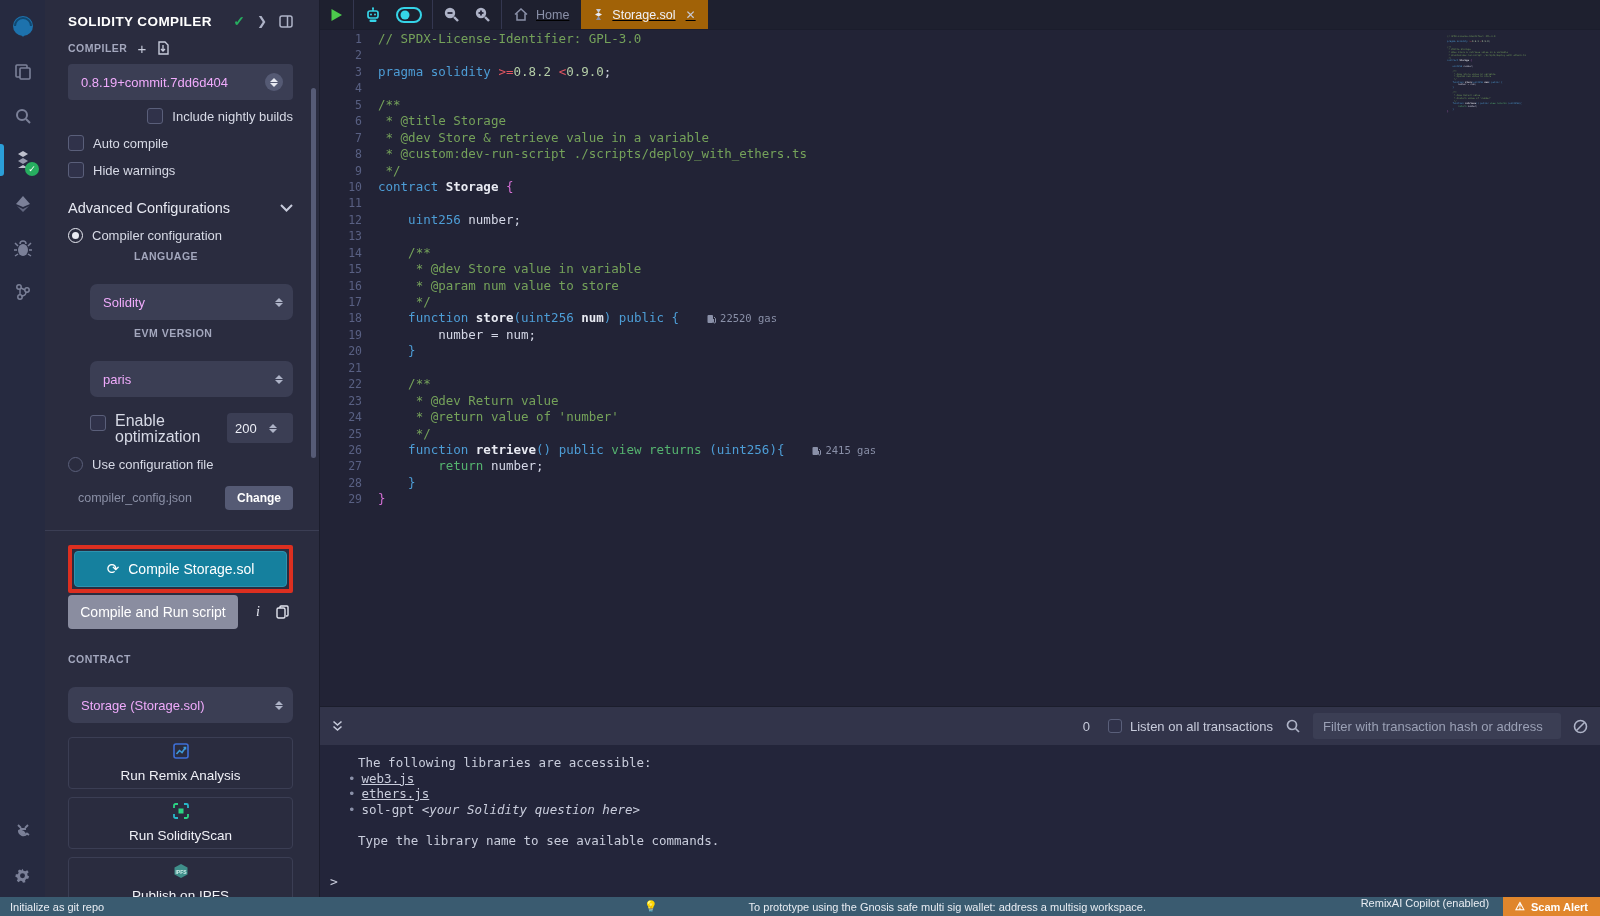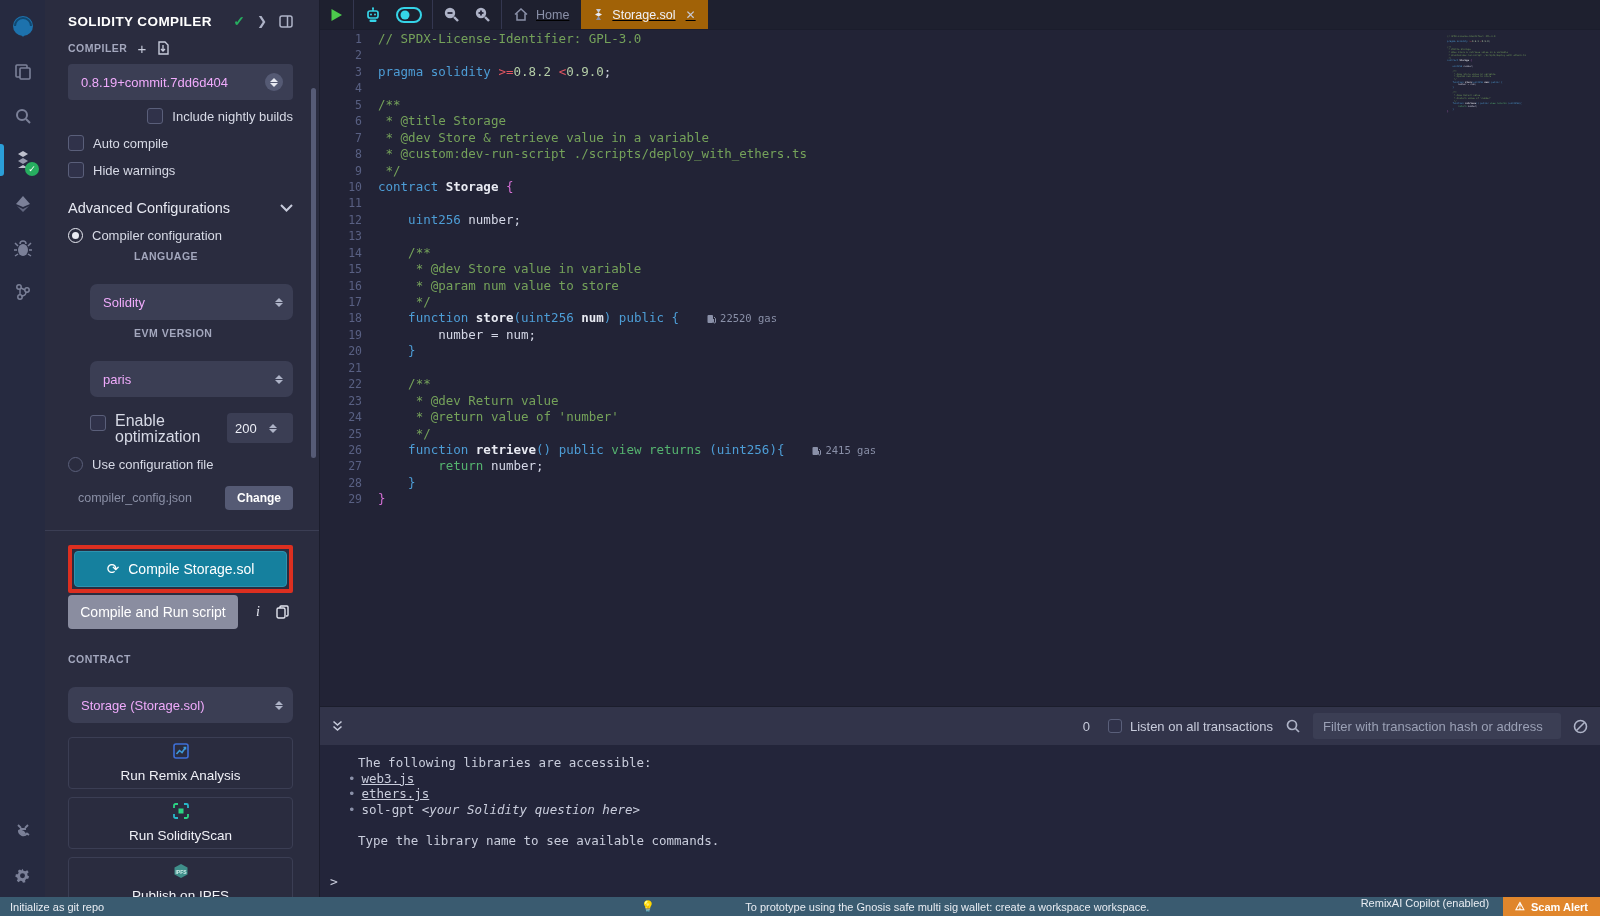--- a/index.html
+++ b/index.html
@@ -562,21 +562,21 @@
         </div>
       </div>
     </div>
   </div>
 
   <div class="statusbar">
     <div class="sb-left">Initialize as git repo</div>
     <div class="sb-tip">
       <span class="bulb">💡</span>
       <b>Did you know?</b>
-      <span>To prototype using the Gnosis safe multi sig wallet: create a workspace workspace.</span>
+      <span>To prototype using the Gnosis safe multi sig wallet: address a multisig workspace.</span>
     </div>
     <div class="sb-right">
       <span>RemixAI Copilot (enabled)</span>
       <span class="scam">
         <span class="tri">⚠</span>
         <span>Scam Alert</span>
       </span>
     </div>
   </div>
 </div>

